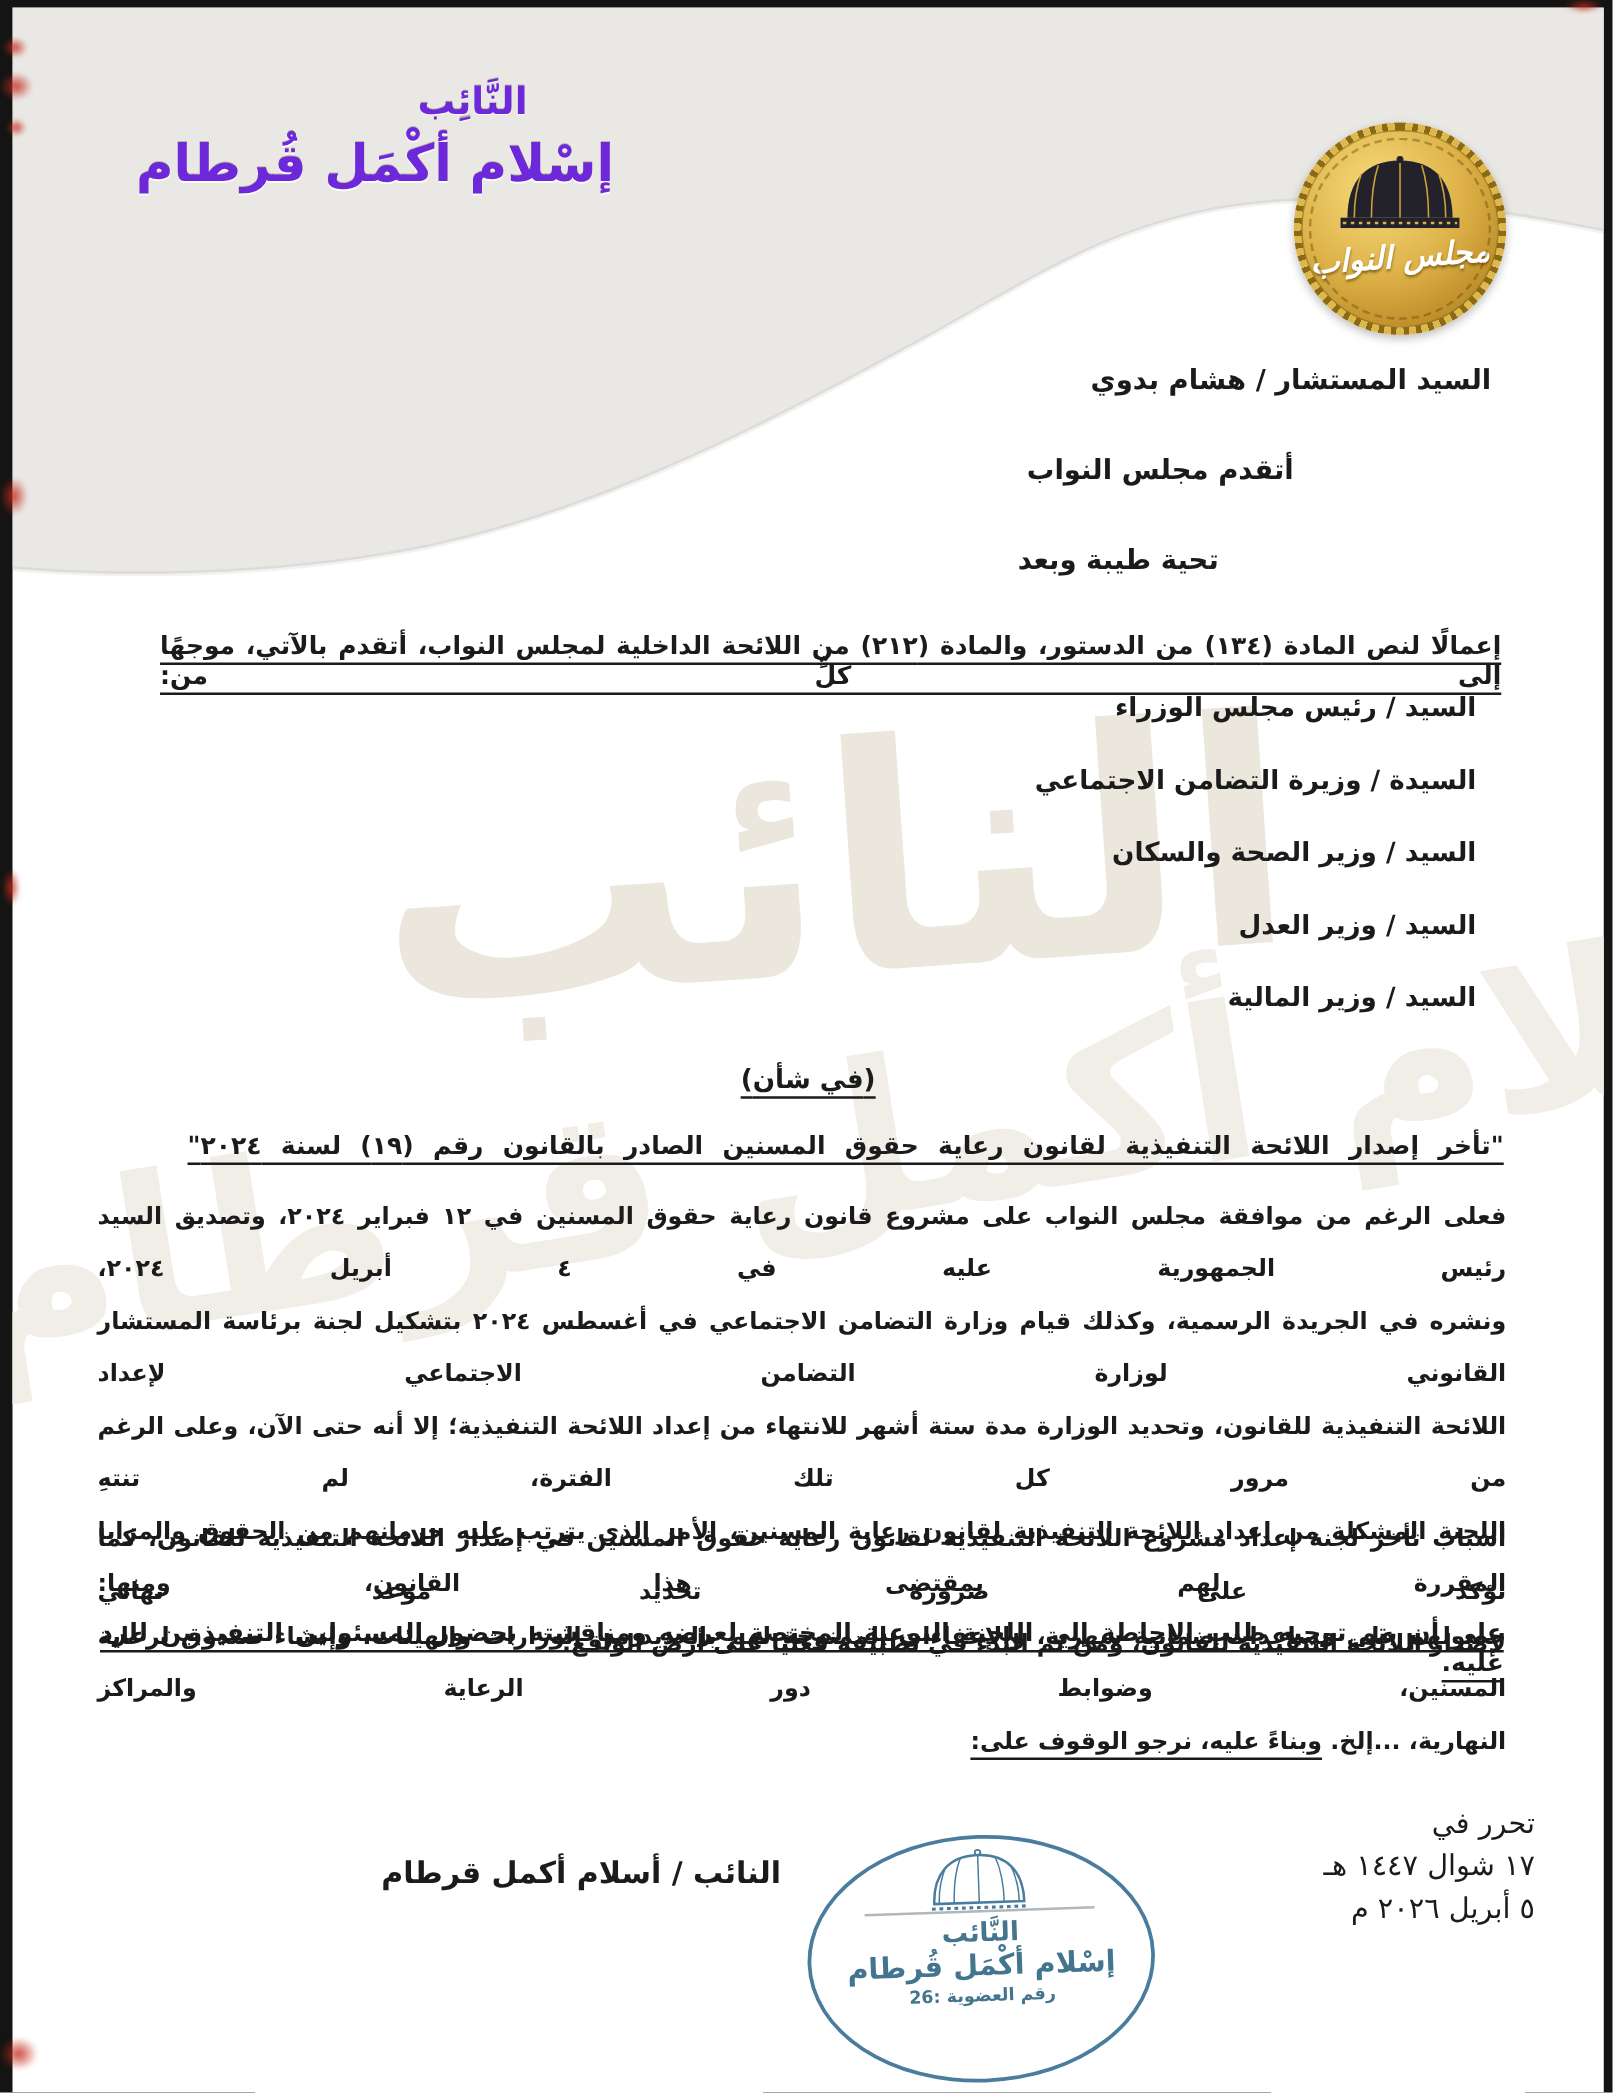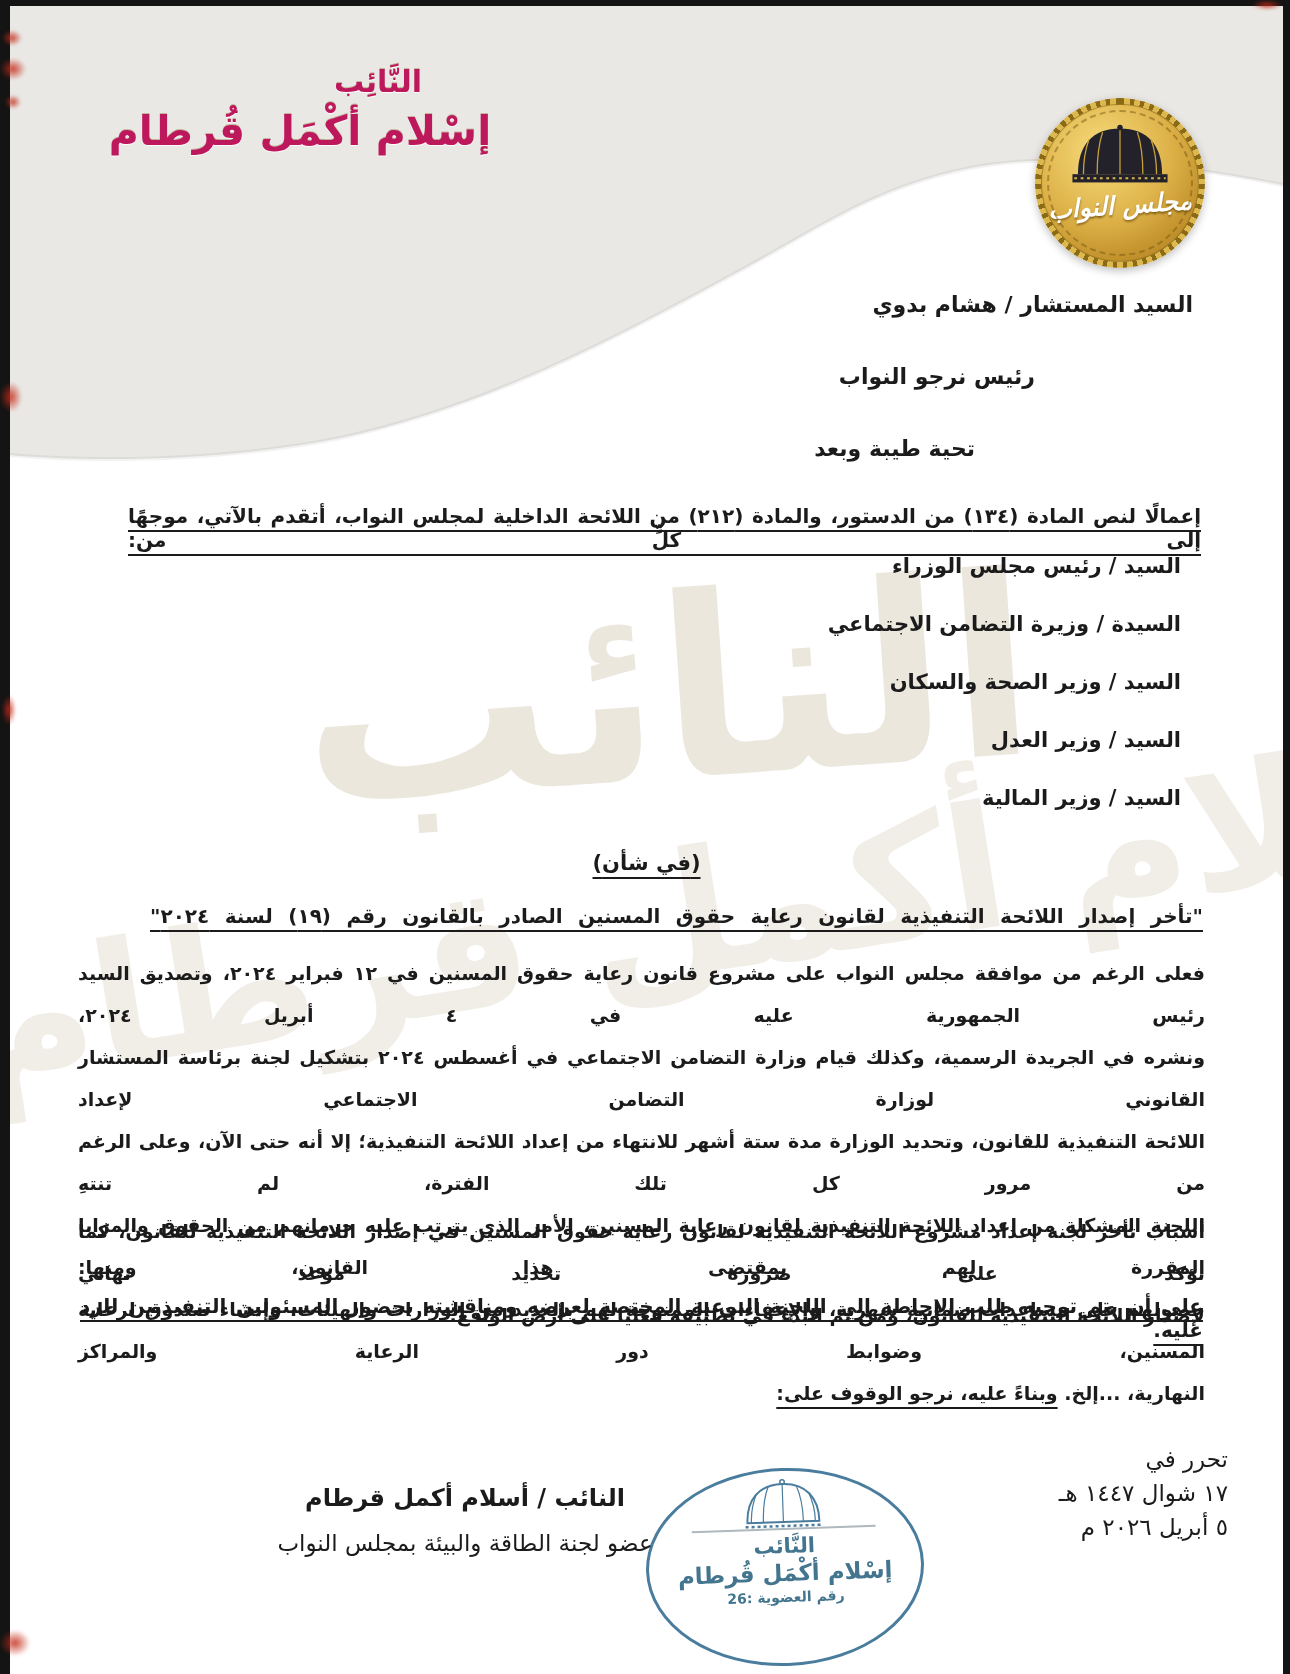--- a/index.html
+++ b/index.html
@@ -13,21 +13,21 @@
     background:#ffffff;overflow:hidden;
   }
   .wave{position:absolute;left:0;top:0;width:1273px;height:540px;z-index:0;}
   .wm{position:absolute;z-index:0;font-weight:bold;white-space:nowrap;pointer-events:none;}
   .wm1{left:290px;top:540px;font-size:250px;color:#ebe7dd;transform:rotate(-4deg);}
   .wm2{left:-50px;top:800px;font-size:170px;color:#f1eee7;transform:rotate(-9deg);}
 
   .z{position:absolute;z-index:2;color:#1b1b1b;}
 
   
-  .logo{left:80px;top:58px;width:420px;text-align:center;color:#be185d;
+  .logo{left:80px;top:58px;width:420px;text-align:center;color:#6d28d9;
         text-shadow:0 1px 0 rgba(255,255,255,.8),0 -1px 0 rgba(120,90,20,.35);}
   .logo-title{font-size:30px;font-weight:bold;transform:translateX(78px);}
   .logo-name{font-size:41px;font-weight:bold;margin-top:8px;letter-spacing:1px;}
 
   .seal{left:1025px;top:92px;width:170px;height:170px;border-radius:50%;
         background:repeating-conic-gradient(#8a6a15 0deg 3deg,#dcb84e 3deg 7deg);
         box-shadow:0 3px 8px rgba(0,0,0,.25);padding:0;}
   .seal-core{position:absolute;left:6px;top:6px;right:6px;bottom:6px;border-radius:50%;
         background:radial-gradient(circle at 38% 30%,#f7dc7c,#ddb148 48%,#c2922c 74%,#9a731d);
         border:1px solid rgba(120,90,20,.5);display:flex;flex-direction:column;align-items:center;}
@@ -106,21 +106,21 @@
         <path d="M60 6 C30 6 14 24 14 56 L106 56 C106 24 90 6 60 6 Z" fill="#23222b"></path>
         <path d="M60 8 L60 56 M41 10 C36 25 35 40 35 56 M79 10 C84 25 85 40 85 56 M26 18 C21 32 20 44 20 56 M94 18 C99 32 100 44 100 56" stroke="#c9a23a" stroke-width="1.4" fill="none"></path>
         <rect x="8" y="56" width="104" height="9" fill="#23222b"></rect>
         <line x1="10" y1="60.5" x2="110" y2="60.5" stroke="#d9b44a" stroke-width="2.2" stroke-dasharray="3,4"></line>
       </svg>
       <div class="seal-label">مجلس النواب</div>
     </div>
   </div>
 
   <div class="z r-name">السيد المستشار / هشام بدوي</div>
-  <div class="z r-title">رئيس نرجو النواب</div>
+  <div class="z r-title">أتقدم مجلس النواب</div>
   <div class="z greet">تحية طيبة وبعد</div>
 
   <div class="z intro uline fill">إعمالًا لنص المادة (١٣٤) من الدستور، والمادة (٢١٢) من اللائحة الداخلية لمجلس النواب، أتقدم بالآتي، موجهًا إلى كلٍّ من:</div>
 
   <div class="z addr" style="top:548px">السيد / رئيس مجلس الوزراء</div>
   <div class="z addr" style="top:606px">السيدة / وزيرة التضامن الاجتماعي</div>
   <div class="z addr" style="top:664px">السيد / وزير الصحة والسكان</div>
   <div class="z addr" style="top:722px">السيد / وزير العدل</div>
   <div class="z addr" style="top:780px">السيد / وزير المالية</div>
 
@@ -139,21 +139,20 @@
   </div>
 
   <div class="z para p2">
     <div class="fill">أسباب تأخر لجنة إعداد مشروع اللائحة التنفيذية لقانون رعاية حقوق المسنين في إصدار اللائحة التنفيذية للقانون، كما نؤكد على ضرورة تحديد موعد نهائي</div>
     <div class="line-right">لإصدار اللائحة التنفيذية للقانون، ومن ثم البدء في تطبيقه فعليًا على أرض الواقع.</div>
   </div>
 
   <div class="z closing uline fill">على أن يتم توجيه طلب الإحاطة إلى اللجنة النوعية المختصة لعرضه ومناقشته بحضور المسئولين التنفيذيين للرد عليه.</div>
 
   <div class="z sig sig-3">النائب / أسلام أكمل قرطام</div>
-  <div class="z sig sig-4">عضو لجنة الطاقة والبيئة بمجلس النواب</div>
 
   <div class="z dated">
     <div>تحرر في</div>
     <div>١٧ شوال ١٤٤٧ هـ</div>
     <div>٥ أبريل ٢٠٢٦ م</div>
   </div>
 
   <div class="z stamp">
     <svg class="stamp-dome" viewBox="0 0 100 52">
       <circle cx="50" cy="4" r="2.2" fill="none" stroke="#4a7d9d" stroke-width="1.5"></circle>

